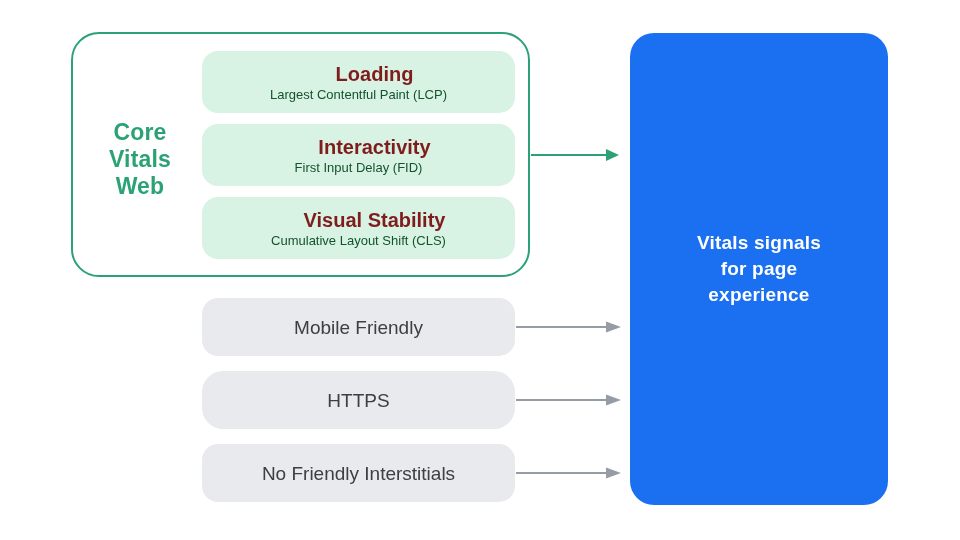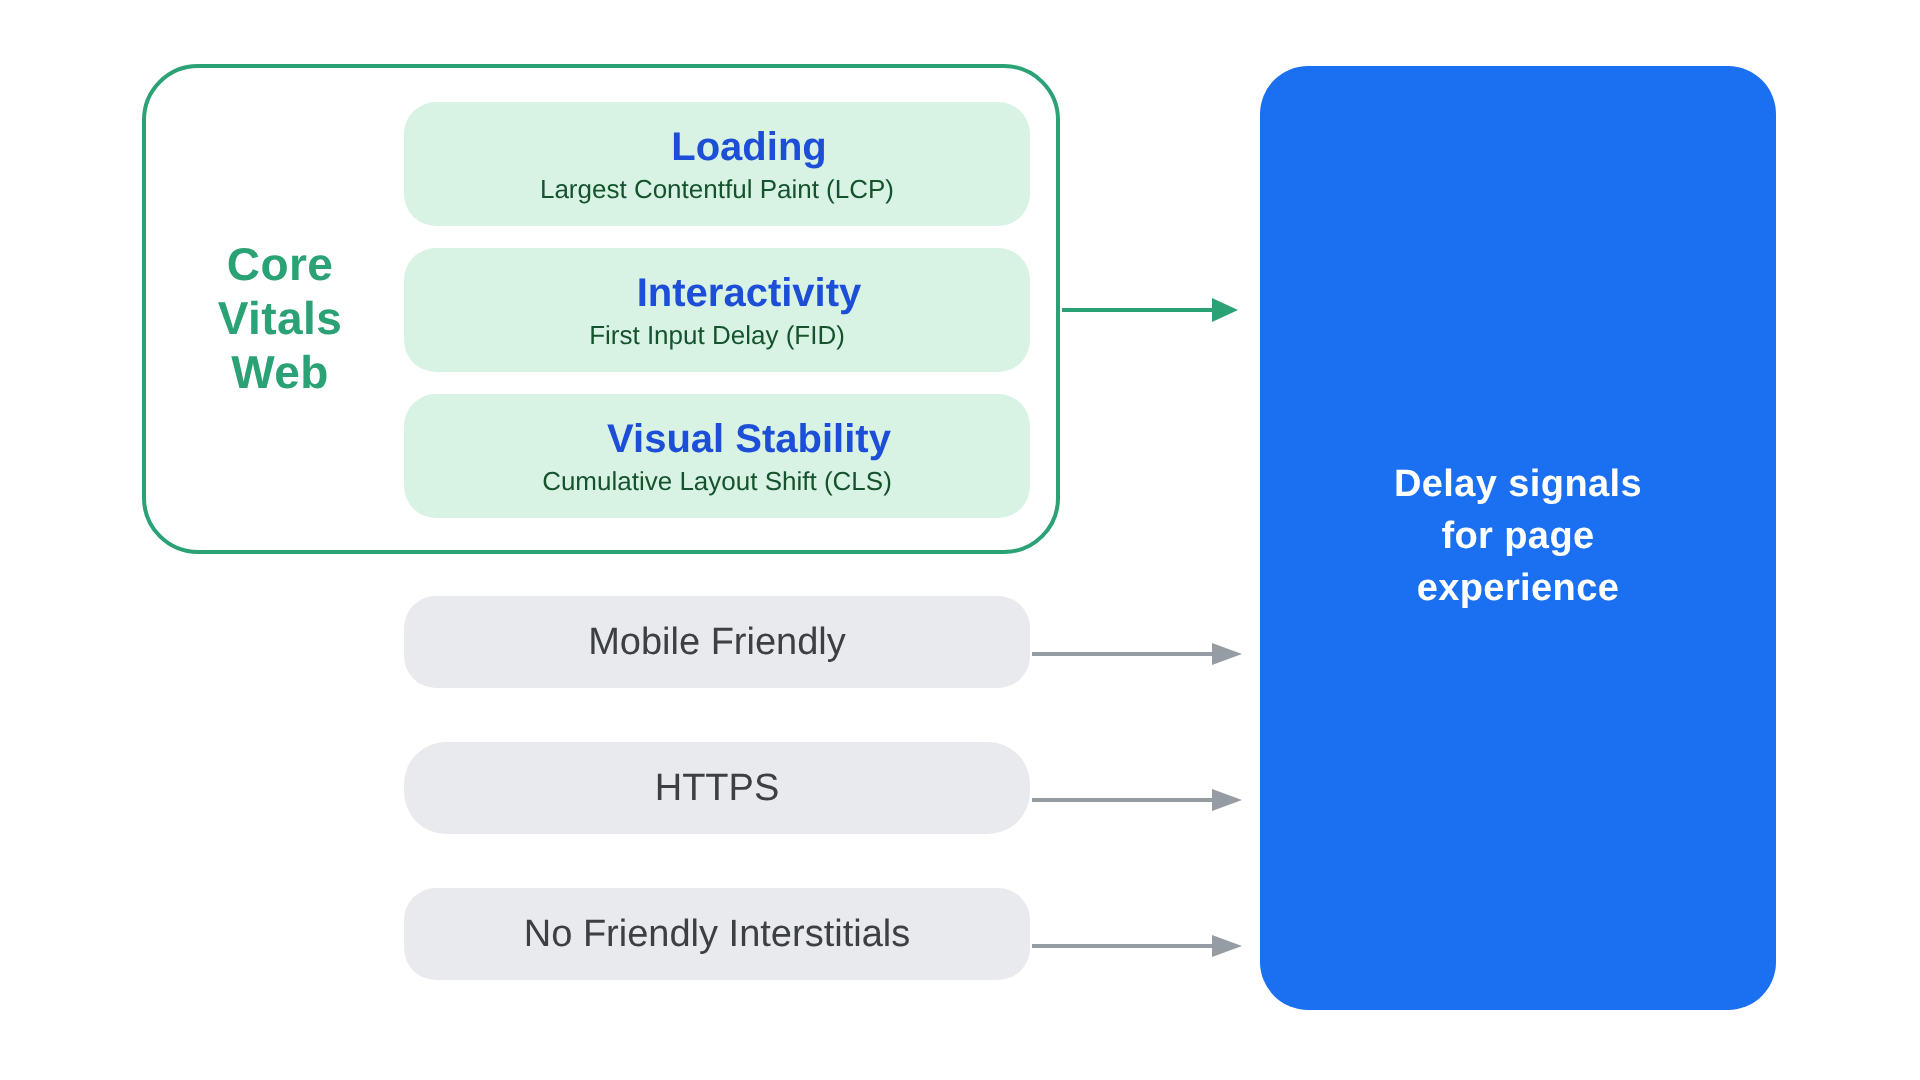--- a/index.html
+++ b/index.html
@@ -52,36 +52,36 @@
     justify-content: center;
     gap: 1px;
     text-align: center;
   }
   .vital-card.v1 { top: 51px; }
   .vital-card.v2 { top: 124px; }
   .vital-card.v3 { top: 197px; }
   .vital-title {
     font-size: 20px;
     font-weight: 600;
-    color: #1d4ed8;
+    color: #7f1d1d;
     line-height: 24px;
     padding-left: 32px;
   }
   .vital-subtitle {
     font-size: 13px;
     font-weight: 400;
     color: #14532d;
     line-height: 16px;
   }
   
   .signal-card {
     position: absolute;
     left: 202px;
     width: 313px;
-    height: 46px;
+    height: 58px;
     background: #E9EAED;
     border-radius: 16px;
     display: flex;
     align-items: center;
     justify-content: center;
     text-align: center;
   }
   .signal-card.s1 { top: 298px; }
   .signal-card.s2 { top: 371px; border-radius: 21px; }
   .signal-card.s3 { top: 444px; }
@@ -173,18 +173,18 @@
   <svg class="arrow g2" width="105" height="16">
     <line x1="0" y1="8" x2="90" y2="8" stroke-width="2" stroke="#969CA3"></line>
     <polygon points="90,2.5 105,8 90,13.5" fill="#969CA3"></polygon>
   </svg>
   <svg class="arrow g3" width="105" height="16">
     <line x1="0" y1="8" x2="90" y2="8" stroke-width="2" stroke="#969CA3"></line>
     <polygon points="90,2.5 105,8 90,13.5" fill="#969CA3"></polygon>
   </svg>
 
   <div class="result-box">
-    <div class="result-line">Delay signals</div>
+    <div class="result-line">Vitals signals</div>
     <div class="result-line">for page</div>
     <div class="result-line">experience</div>
   </div>
 
 </div>
 
 </body></html>

